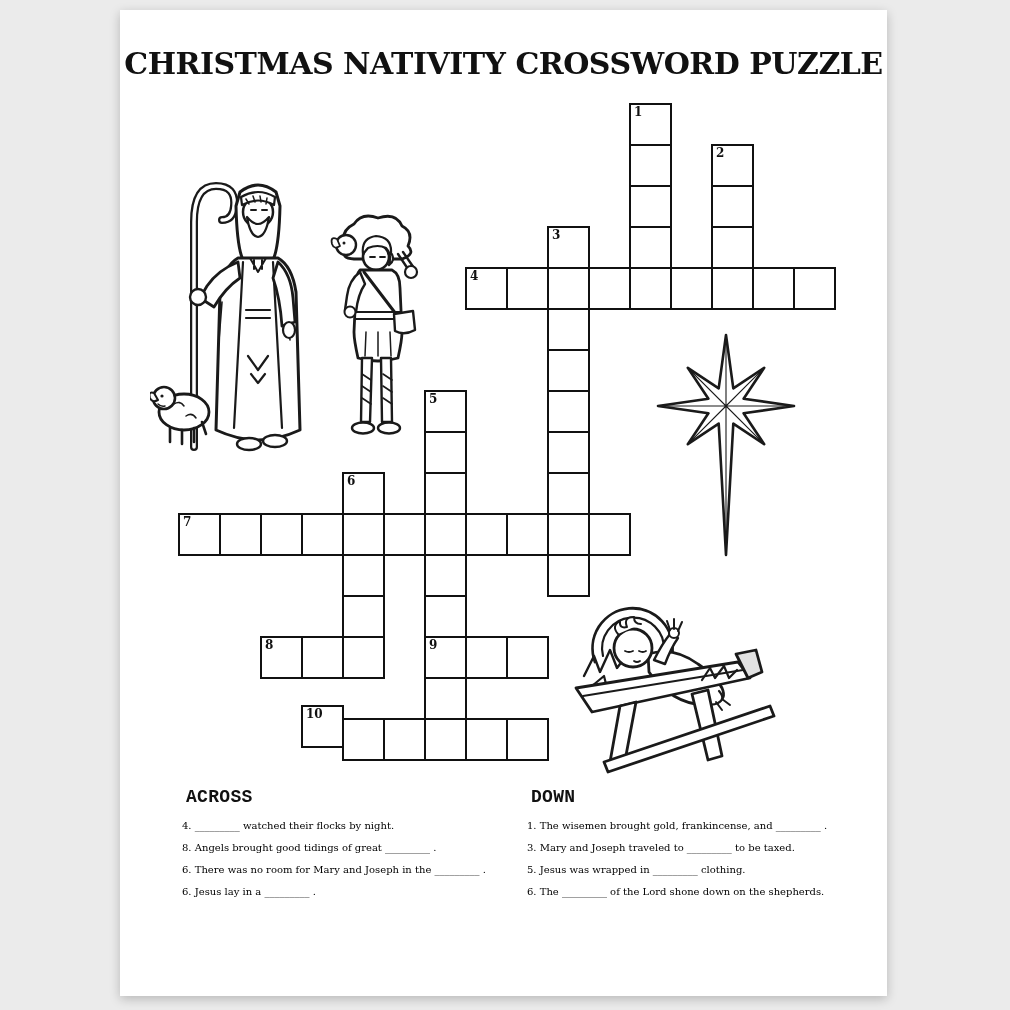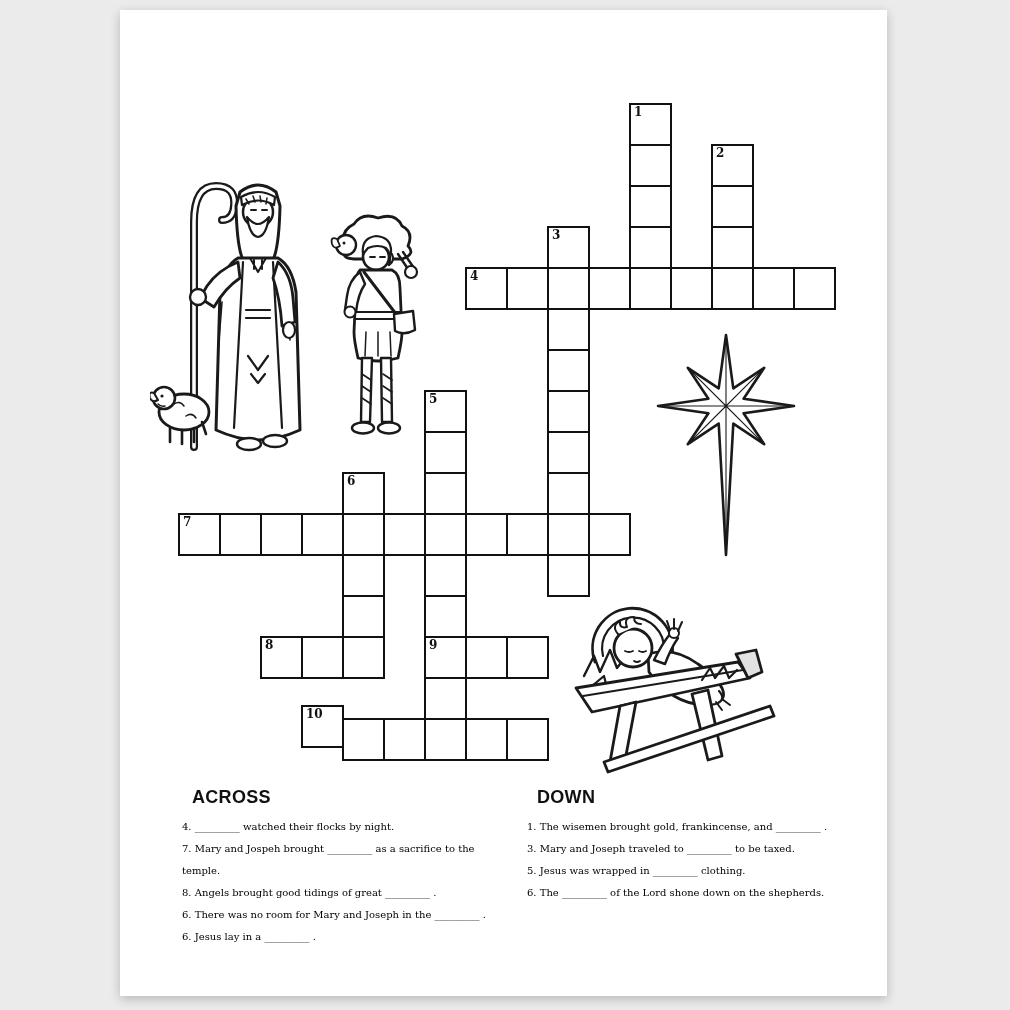--- a/index.html
+++ b/index.html
@@ -31,40 +31,41 @@
   .cellnum{
     position:absolute;top:0px;left:3px;
     font-family:"DejaVu Serif", serif;
     font-weight:700;font-size:12px;line-height:15px;color:#111;
   }
   
   .clues{position:absolute;top:777px;z-index:4;}
   .clues.across{left:62px;width:332px;}
   .clues.down{left:407px;width:362px;}
   .clues h2{
-    margin:0 0 8px 10px;
-    font-family:Liberation Sans, sans-serif;
+    margin:0 0 8px 4px;
+    font-family:Liberation Mono, monospace;
     font-weight:700;font-size:18px;letter-spacing:.3px;color:#111;
   }
   .clue{
     margin:0;
     font-family:"DejaVu Serif", serif;
     font-weight:400;font-size:10px;line-height:22px;color:#000000;
   }
   .art{position:absolute;z-index:1;}
   .art svg{display:block;}
   .ln{stroke:#1a1a1a;fill:none;stroke-linecap:round;stroke-linejoin:round;}
   .fw{stroke:#1a1a1a;fill:#ffffff;stroke-linejoin:round;stroke-linecap:round;}
   .fg{stroke:#1a1a1a;fill:#e2e2e2;stroke-linejoin:round;}
 </style>
 </head>
 <body>
 
 <div class="page">
 
+  <div class="title">CHRISTMAS NATIVITY CROSSWORD PUZZLE</div>
 
   <div class="art" style="left:30px;top:150px;">
     <svg width="285" height="300" viewBox="0 0 285 300">
 
       <g>
         <path class="ln" d="M44 287 L44 62 Q44 26 66 26 Q86 26 84 46 Q83 60 72 60" stroke-width="8"></path>
         <path d="M44 287 L44 62 Q44 26 66 26 Q86 26 84 46 Q83 60 72 60" stroke="#fff" fill="none" stroke-width="3.5" stroke-linecap="round"></path>
       </g>
 
       <g>
@@ -241,21 +242,20 @@
       <div class="cell" style="left: 164px; top: 615px;"></div>
       <div class="cell" style="left: 205px; top: 615px;"></div>
       <div class="cell" style="left: 287px; top: 615px;"></div>
       <div class="cell" style="left: 328px; top: 615px;"></div>
     </div>
 
   <div class="clues across">
     <h2>ACROSS</h2>
     <div>
         <p class="clue">4. _________ watched their flocks by night.</p>
-        <p class="clue">7. Mary and Jospeh brought _________ as a sacrifice to the temple.</p>
         <p class="clue">8. Angels brought good tidings of great _________ .</p>
         <p class="clue">6. There was no room for Mary and Joseph in the _________ .</p>
         <p class="clue">6. Jesus lay in a _________ .</p>
       </div>
   </div>
   <div class="clues down">
     <h2>DOWN</h2>
     <div>
         <p class="clue">1. The wisemen brought gold, frankincense, and _________ .</p>
         <p class="clue">3. Mary and Joseph traveled to _________ to be taxed.</p>

